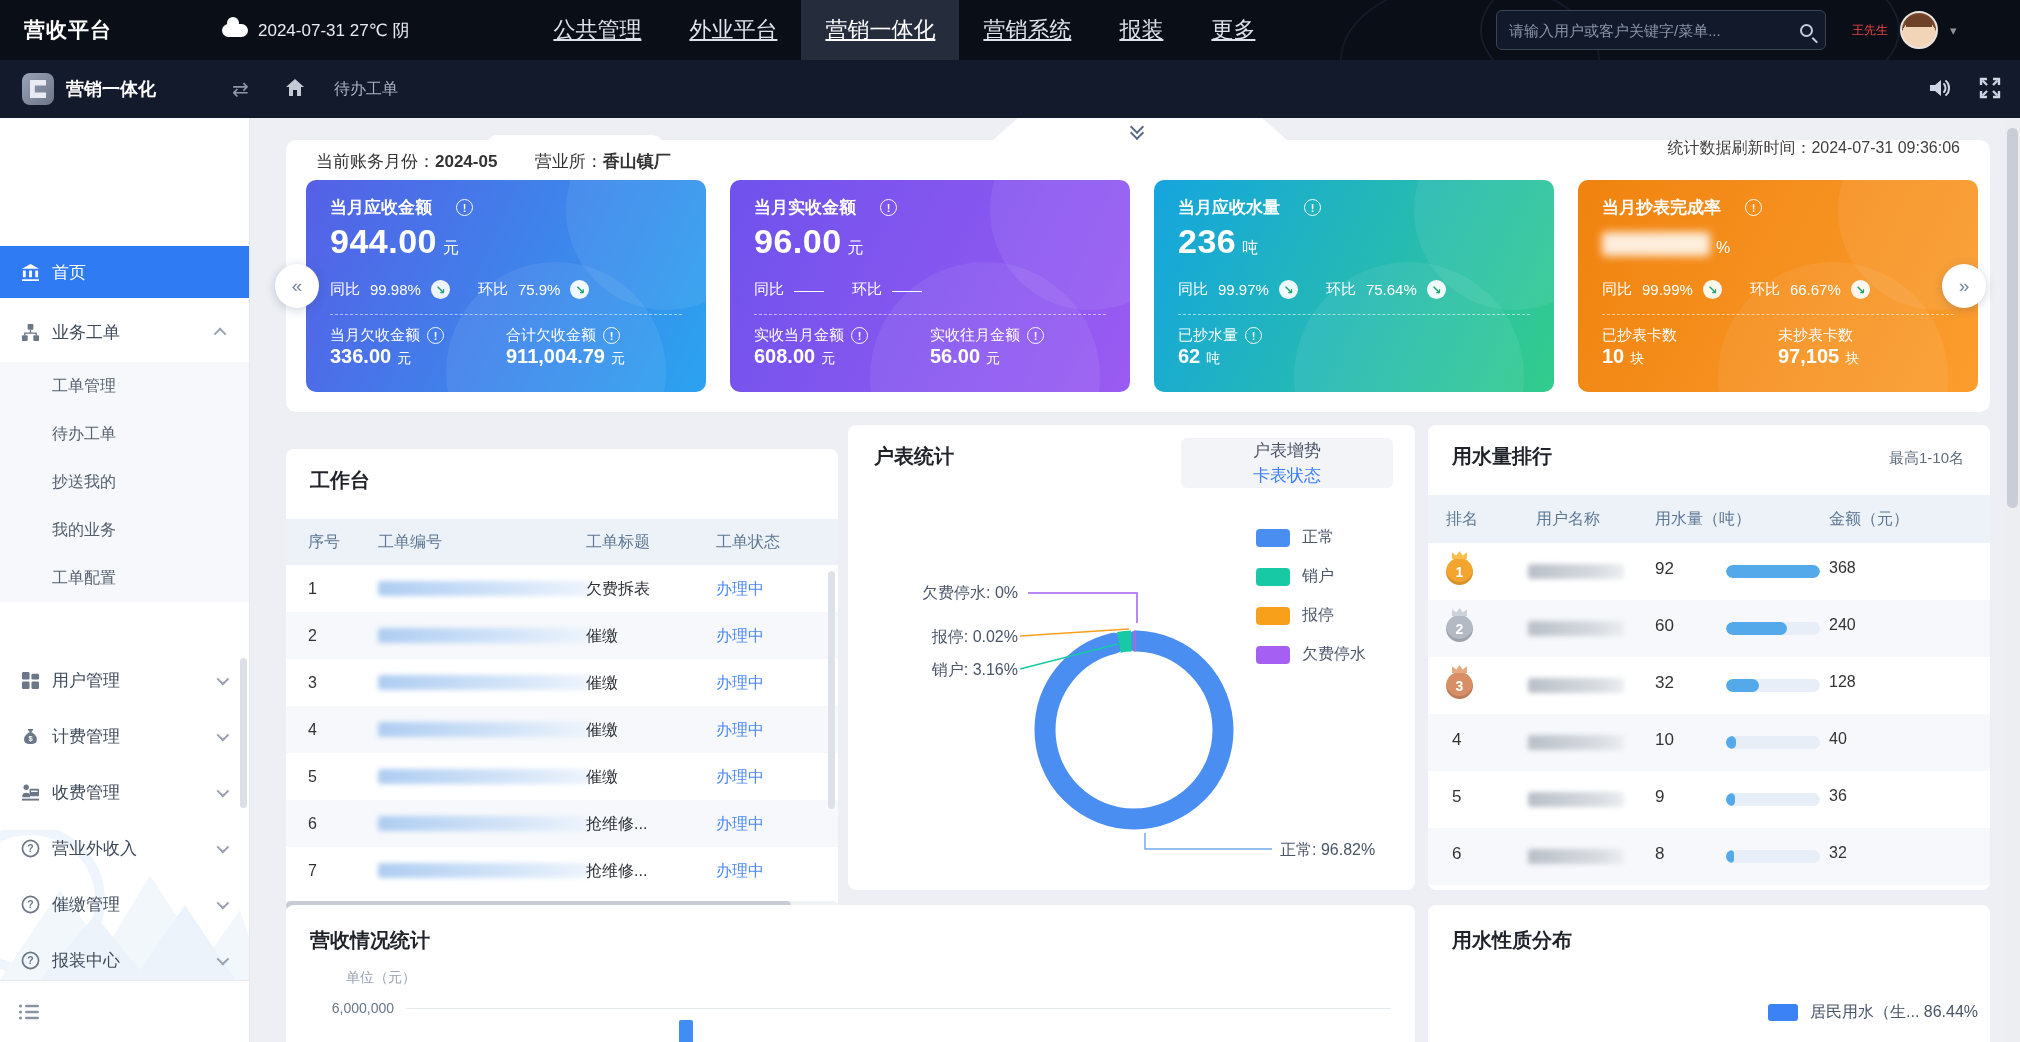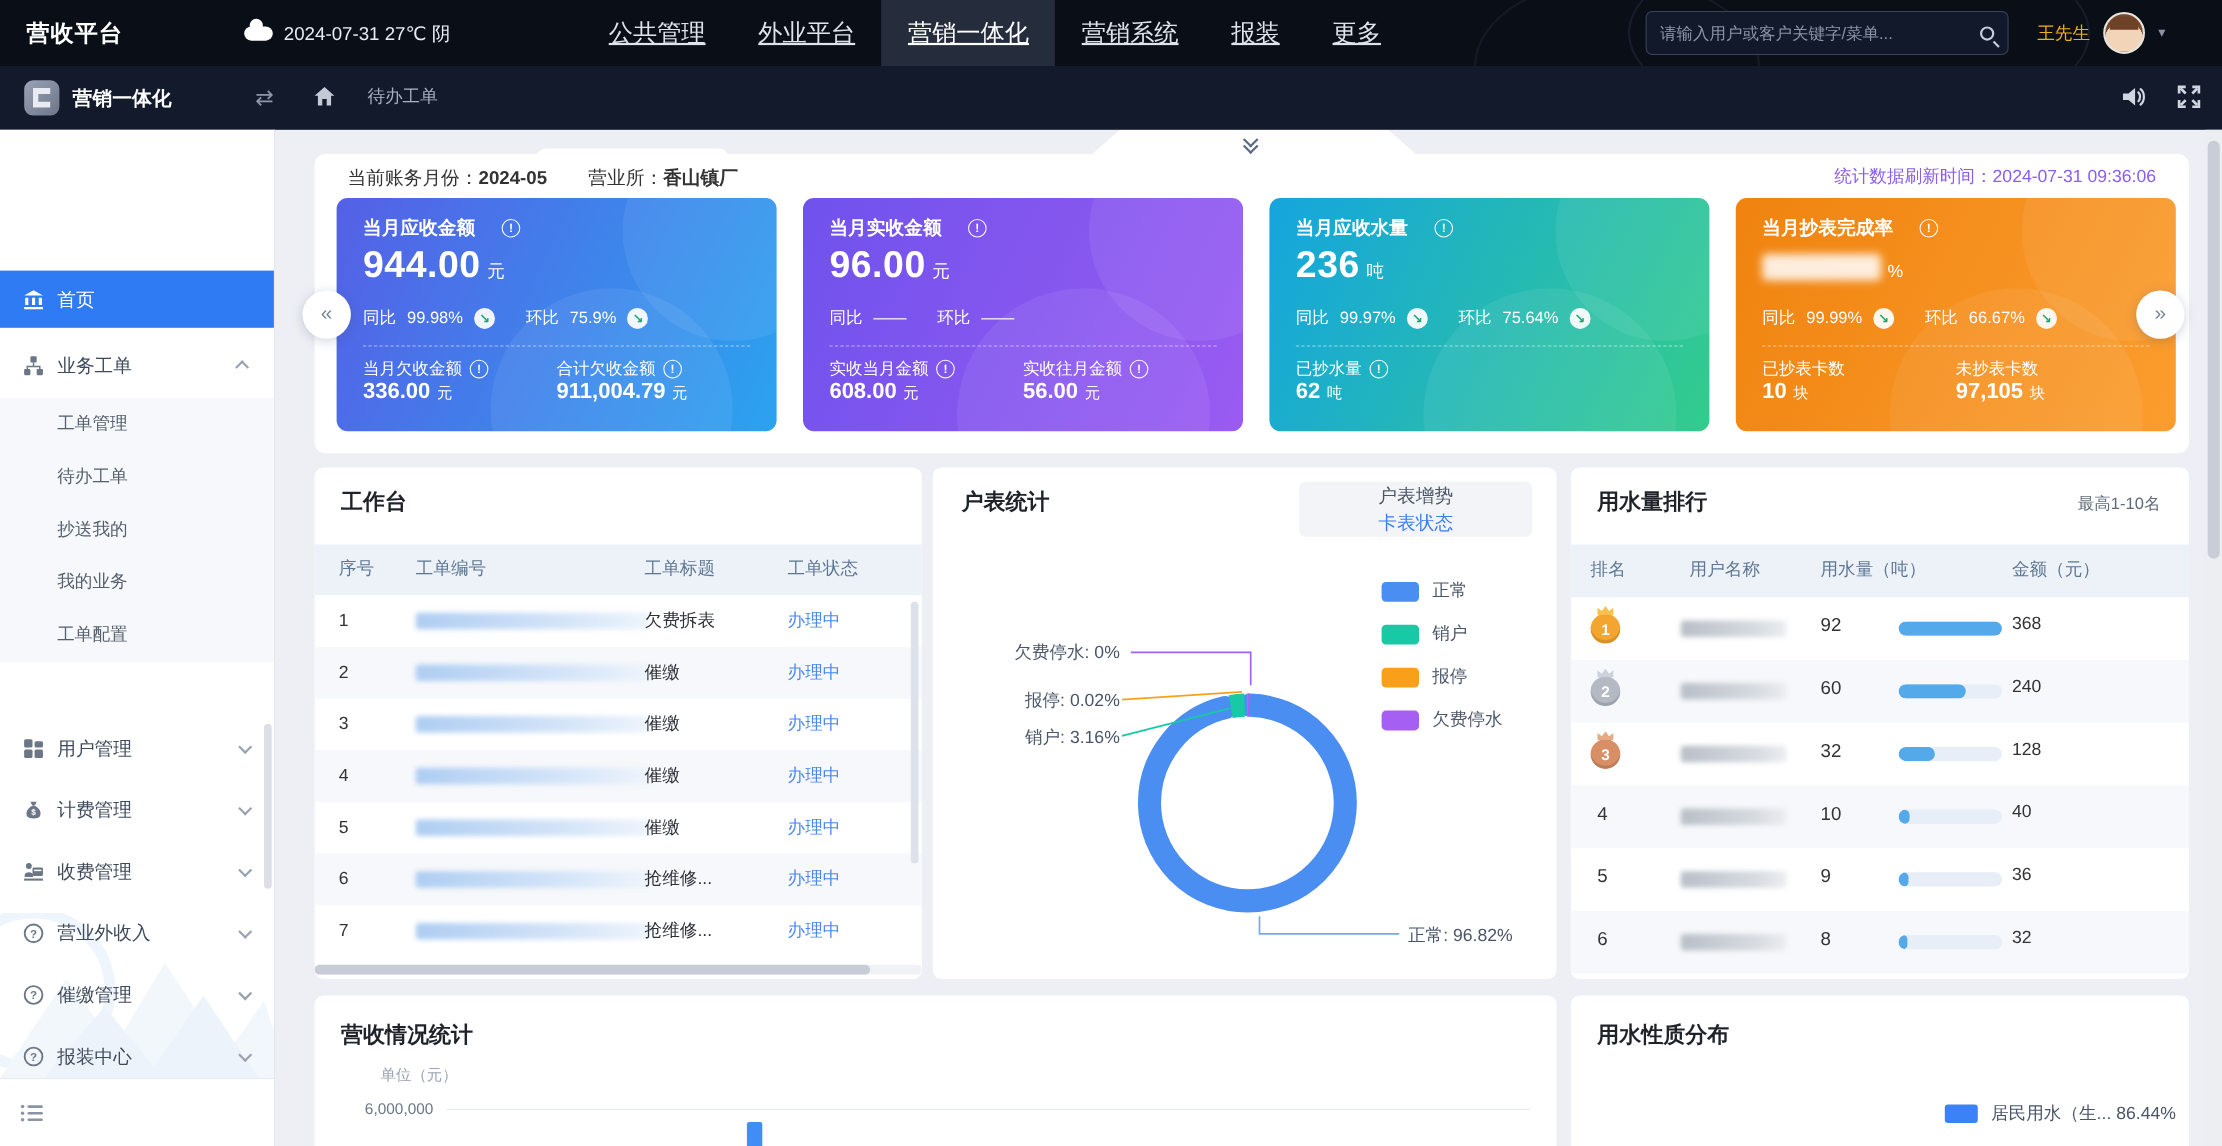--- a/index.html
+++ b/index.html
@@ -17,21 +17,21 @@
   .cloud::before { content:""; position:absolute; left:5px; top:-7px; width:12px; height:12px; background:#fff; border-radius:50%; }
   .topnav { display:flex; height:60px; margin-left:120px; }
   .topnav .nav-item { padding:0 24px; line-height:60px; font-size:22px; color:#dfe3ec; cursor:pointer;text-decoration:underline; }
   .topnav .nav-item.active { background:#252c3c; color:#fff; }
   .searchbox { position:absolute; left:1496px; top:10px; width:330px; height:40px; background:#11192a; border:1px solid #3a4457; border-radius:6px; display:flex; align-items:center; padding:0 12px; }
   .searchbox input { flex:1; background:transparent; border:none; outline:none; color:#cfd5e1; font-size:15px; font-family:inherit; }
   .searchbox input::placeholder { color:#8b94a8; }
   .mag { width:13px; height:13px; border:2px solid #c6cdda; border-radius:50%; position:relative; flex:none; }
   .mag::after { content:""; position:absolute; left:11px; top:11px; width:7px; height:2px; background:#c6cdda; transform:rotate(45deg); transform-origin:0 0; }
   .tb-user { position:absolute; left:1852px; top:0; height:60px; display:flex; align-items:center; gap:12px; }
-  .tb-username { color:#eab308; font-size:16px; }
+  .tb-username { color:#ef4444; font-size:12px; }
   .avatar { width:38px; height:38px; border-radius:50%; background:radial-gradient(circle at 50% 70%, #f2d4b8 0 60%, #7a4a2e 61%); border:2px solid #e8e4de; position:relative; overflow:hidden; }
   .avatar::before { content:""; position:absolute; left:4px; top:2px; width:26px; height:12px; border-radius:50% 50% 0 0; background:#6e4226; }
   .tb-caret { color:#8b93a3; font-size:13px; }
 
   
   .tabbar { position:absolute; left:0; top:60px; width:2020px; height:58px; background:#131a2b; }
   .appicon { position:absolute; left:22px; top:13px; width:32px; height:32px; border-radius:8px; background:linear-gradient(135deg,#9aa3b5,#6d7688); }
   .appicon::after { content:""; position:absolute; left:8px; top:7px; width:16px; height:18px; background:#e8ebf1; clip-path:polygon(0 0,100% 0,100% 30%,30% 30%,30% 70%,100% 70%,100% 100%,0 100%); }
   .app-title { position:absolute; left:66px; top:0; line-height:58px; font-size:18px; font-weight:bold; color:#fff; }
   .swap-ico { position:absolute; left:232px; top:0; line-height:58px; color:#8d96a8; font-size:20px; }
@@ -58,21 +58,21 @@
   .side-bottom .s-ico { margin-left:18px; }
 
   
   .hdr-card { position:absolute; left:286px; top:140px; width:1704px; height:272px; background:#fff; border-radius:10px; }
   .hdr-notch { position:absolute; left:992px; top:118px; width:296px; height:23px; background:#fff; clip-path:polygon(26px 0,270px 0,296px 100%,0 100%); }
   .collapse-ctl { position:absolute; left:1128px; top:124px; width:22px; height:16px; cursor:pointer; }
   .collapse-ctl i { position:absolute; left:4px; width:10px; height:10px; border-right:2px solid #5a6a85; border-bottom:2px solid #5a6a85; transform:rotate(45deg); }
   .collapse-ctl i:nth-child(1){ top:-2px; } .collapse-ctl i:nth-child(2){ top:4px; }
   .hdr-meta { position:absolute; left:316px; top:150px; font-size:17px; color:#333; }
   .hdr-meta b { font-weight:bold; }
-  .hdr-refresh { position:absolute; right:60px; top:150px; font-size:16px; color:#8b5cf6; }
+  .hdr-refresh { position:absolute; right:60px; top:138px; font-size:16px; color:#404040; }
 
   
   .scard { position:absolute; top:180px; width:400px; height:212px; border-radius:10px; color:#fff; overflow:hidden; }
   .scard .bubble { position:absolute; border-radius:50%; background:rgba(255,255,255,.07); }
   .scard .c-title { position:absolute; left:24px; top:16px; font-size:17px; font-weight:bold; display:flex; align-items:center; gap:24px; }
   .info-ico { width:17px; height:17px; border:1.5px solid rgba(255,255,255,.95); border-radius:50%; font-size:11px; font-weight:bold; display:inline-flex; align-items:center; justify-content:center; font-style:normal; }
   .scard .c-value { position:absolute; left:24px; top:42px; font-size:34px; font-weight:bold; letter-spacing:.5px; }
   .scard .c-unit { font-size:16px; font-weight:normal; margin-left:6px; }
   .scard .c-trends { position:absolute; left:24px; top:100px; font-size:15px; display:flex; align-items:center; gap:10px; }
   .trend-ico { width:19px; height:19px; border-radius:50%; background:rgba(255,255,255,.92); color:#1ca56e; font-size:12px; font-weight:bold; display:inline-flex; align-items:center; justify-content:center; font-style:normal; }
@@ -85,21 +85,21 @@
   .card2 { left:730px; background:linear-gradient(115deg,#6f52ec 0%,#9a5bf2 100%); }
   .card3 { left:1154px; background:linear-gradient(115deg,#15a5de 0%,#33cc8c 100%); }
   .card4 { left:1578px; background:linear-gradient(115deg,#f0830f 0%,#fb9d2e 100%); }
   .blur-white { display:inline-block; width:108px; height:24px; border-radius:4px; background:rgba(255,255,255,.85); filter:blur(4px); vertical-align:middle; }
   .nav-circle { position:absolute; width:44px; height:44px; border-radius:50%; background:#fff; box-shadow:0 2px 10px rgba(60,80,120,.25); color:#7a8596; font-size:19px; display:flex; align-items:center; justify-content:center; cursor:pointer; z-index:5; }
   .nav-prev { left:275px; top:264px; } .nav-next { left:1942px; top:264px; }
 
   
   .panel { position:absolute; background:#fff; border-radius:8px; overflow:hidden; }
   .p-title { position:absolute; left:24px; top:18px; font-size:20px; font-weight:bold; color:#1f2329; }
-  .wb { left:286px; top:425px; width:552px; height:465px; }
+  .wb { left:286px; top:449px; width:552px; height:465px; }
   .ms { left:848px; top:425px; width:567px; height:465px; }
   .rk { left:1428px; top:425px; width:562px; height:465px; }
   .rv { left:286px; top:905px; width:1129px; height:170px; }
   .nt { left:1428px; top:905px; width:562px; height:170px; }
 
   
   .wb-hrow { position:absolute; left:0; top:70px; width:552px; height:46px; background:#edf2f9; }
   .wb-hrow span { position:absolute; top:0; line-height:46px; font-size:16px; color:#5d7793; }
   .wb-row { position:absolute; left:0; width:552px; height:47px; }
   .wb-row.alt { background:#f6f8fb; }

